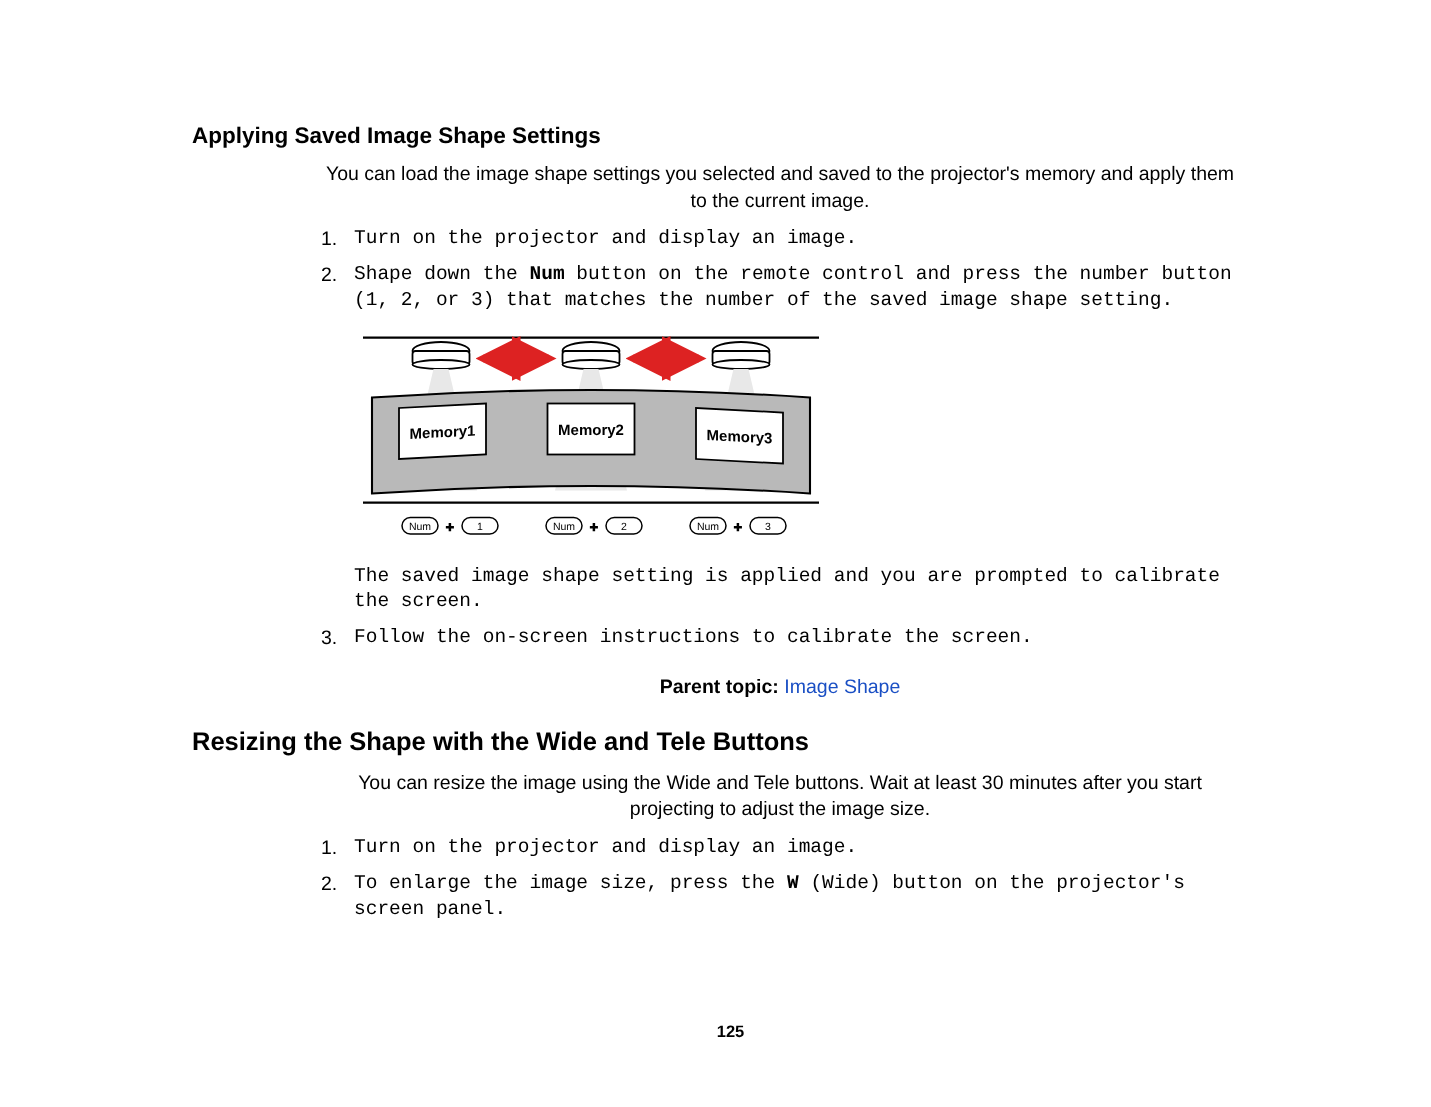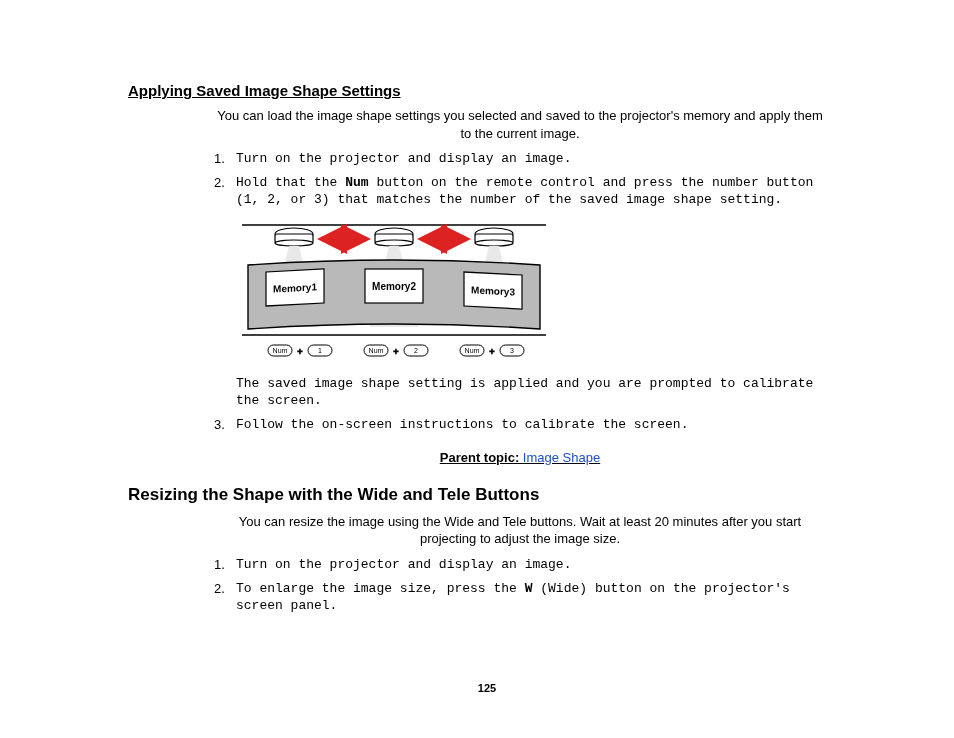--- a/index.html
+++ b/index.html
@@ -14,21 +14,20 @@
       padding: 0;
     }
     .page {
       padding: 82px 128px 0 128px;
     }
     h2.section-heading {
       font-size: 15px;
       font-weight: bold;
       margin-bottom: 8px;
       margin-left: 0;
-      text-decoration: underline;
     }
     h2.main-heading {
       font-size: 17px;
       font-weight: bold;
       margin-top: 18px;
       margin-bottom: 8px;
     }
     .indent {
       margin-left: 86px;
     }
@@ -60,21 +59,20 @@
     .figure-wrap {
       margin: 8px 0 10px 0;
       display: flex;
       justify-content: flex-start;
     }
     .figure {
       margin-left: 20px;
     }
     .parent-topic {
       margin-top: 16px;
-      text-decoration: underline;
     }
     .parent-link {
       color: #1a4fc4;
       text-decoration: none;
     }
     .page-number {
       position: absolute;
       bottom: 44px;
       left: 0;
       right: 0;
@@ -107,21 +105,21 @@
     <p class="body-text">You can load the image shape settings you selected and saved to the projector's memory and apply them to the current image.</p>
 
     <ol class="step-list">
       <li>
         <span class="step-num">1.</span>
         <span class="step-text">Turn on the projector and display an image.</span>
       </li>
       <li>
         <span class="step-num">2.</span>
         <span class="step-text">
-          <span>Hold that the </span><span class="bold">Num</span><span> button on the remote control and press the number button (1, 2, or 3) that matches the number of the saved image shape setting.</span>
+          <span>Shape down the </span><span class="bold">Num</span><span> button on the remote control and press the number button (1, 2, or 3) that matches the number of the saved image shape setting.</span>
         </span>
       </li>
     </ol>
 
     <div class="figure-wrap">
       <div class="figure">
         <svg width="320" height="145" viewBox="0 0 320 145">
 
           <line x1="8" y1="8" x2="312" y2="8" stroke="#000" stroke-width="1.5"></line>
 
@@ -218,21 +216,21 @@
     </ol>
 
     <p class="body-text parent-topic">
       <span class="bold">Parent topic: </span><a href="#" class="parent-link">Image Shape</a>
     </p>
   </div>
 
   <h2 class="main-heading">Resizing the Shape with the Wide and Tele Buttons</h2>
 
   <div class="indent">
-    <p class="body-text">You can resize the image using the Wide and Tele buttons. Wait at least 20 minutes after you start projecting to adjust the image size.</p>
+    <p class="body-text">You can resize the image using the Wide and Tele buttons. Wait at least 30 minutes after you start projecting to adjust the image size.</p>
 
     <ol class="step-list">
       <li>
         <span class="step-num">1.</span>
         <span class="step-text">Turn on the projector and display an image.</span>
       </li>
       <li>
         <span class="step-num">2.</span>
         <span class="step-text">
           <span>To enlarge the image size, press the </span><span class="bold">W</span><span> (Wide) button on the projector's screen panel.</span>

